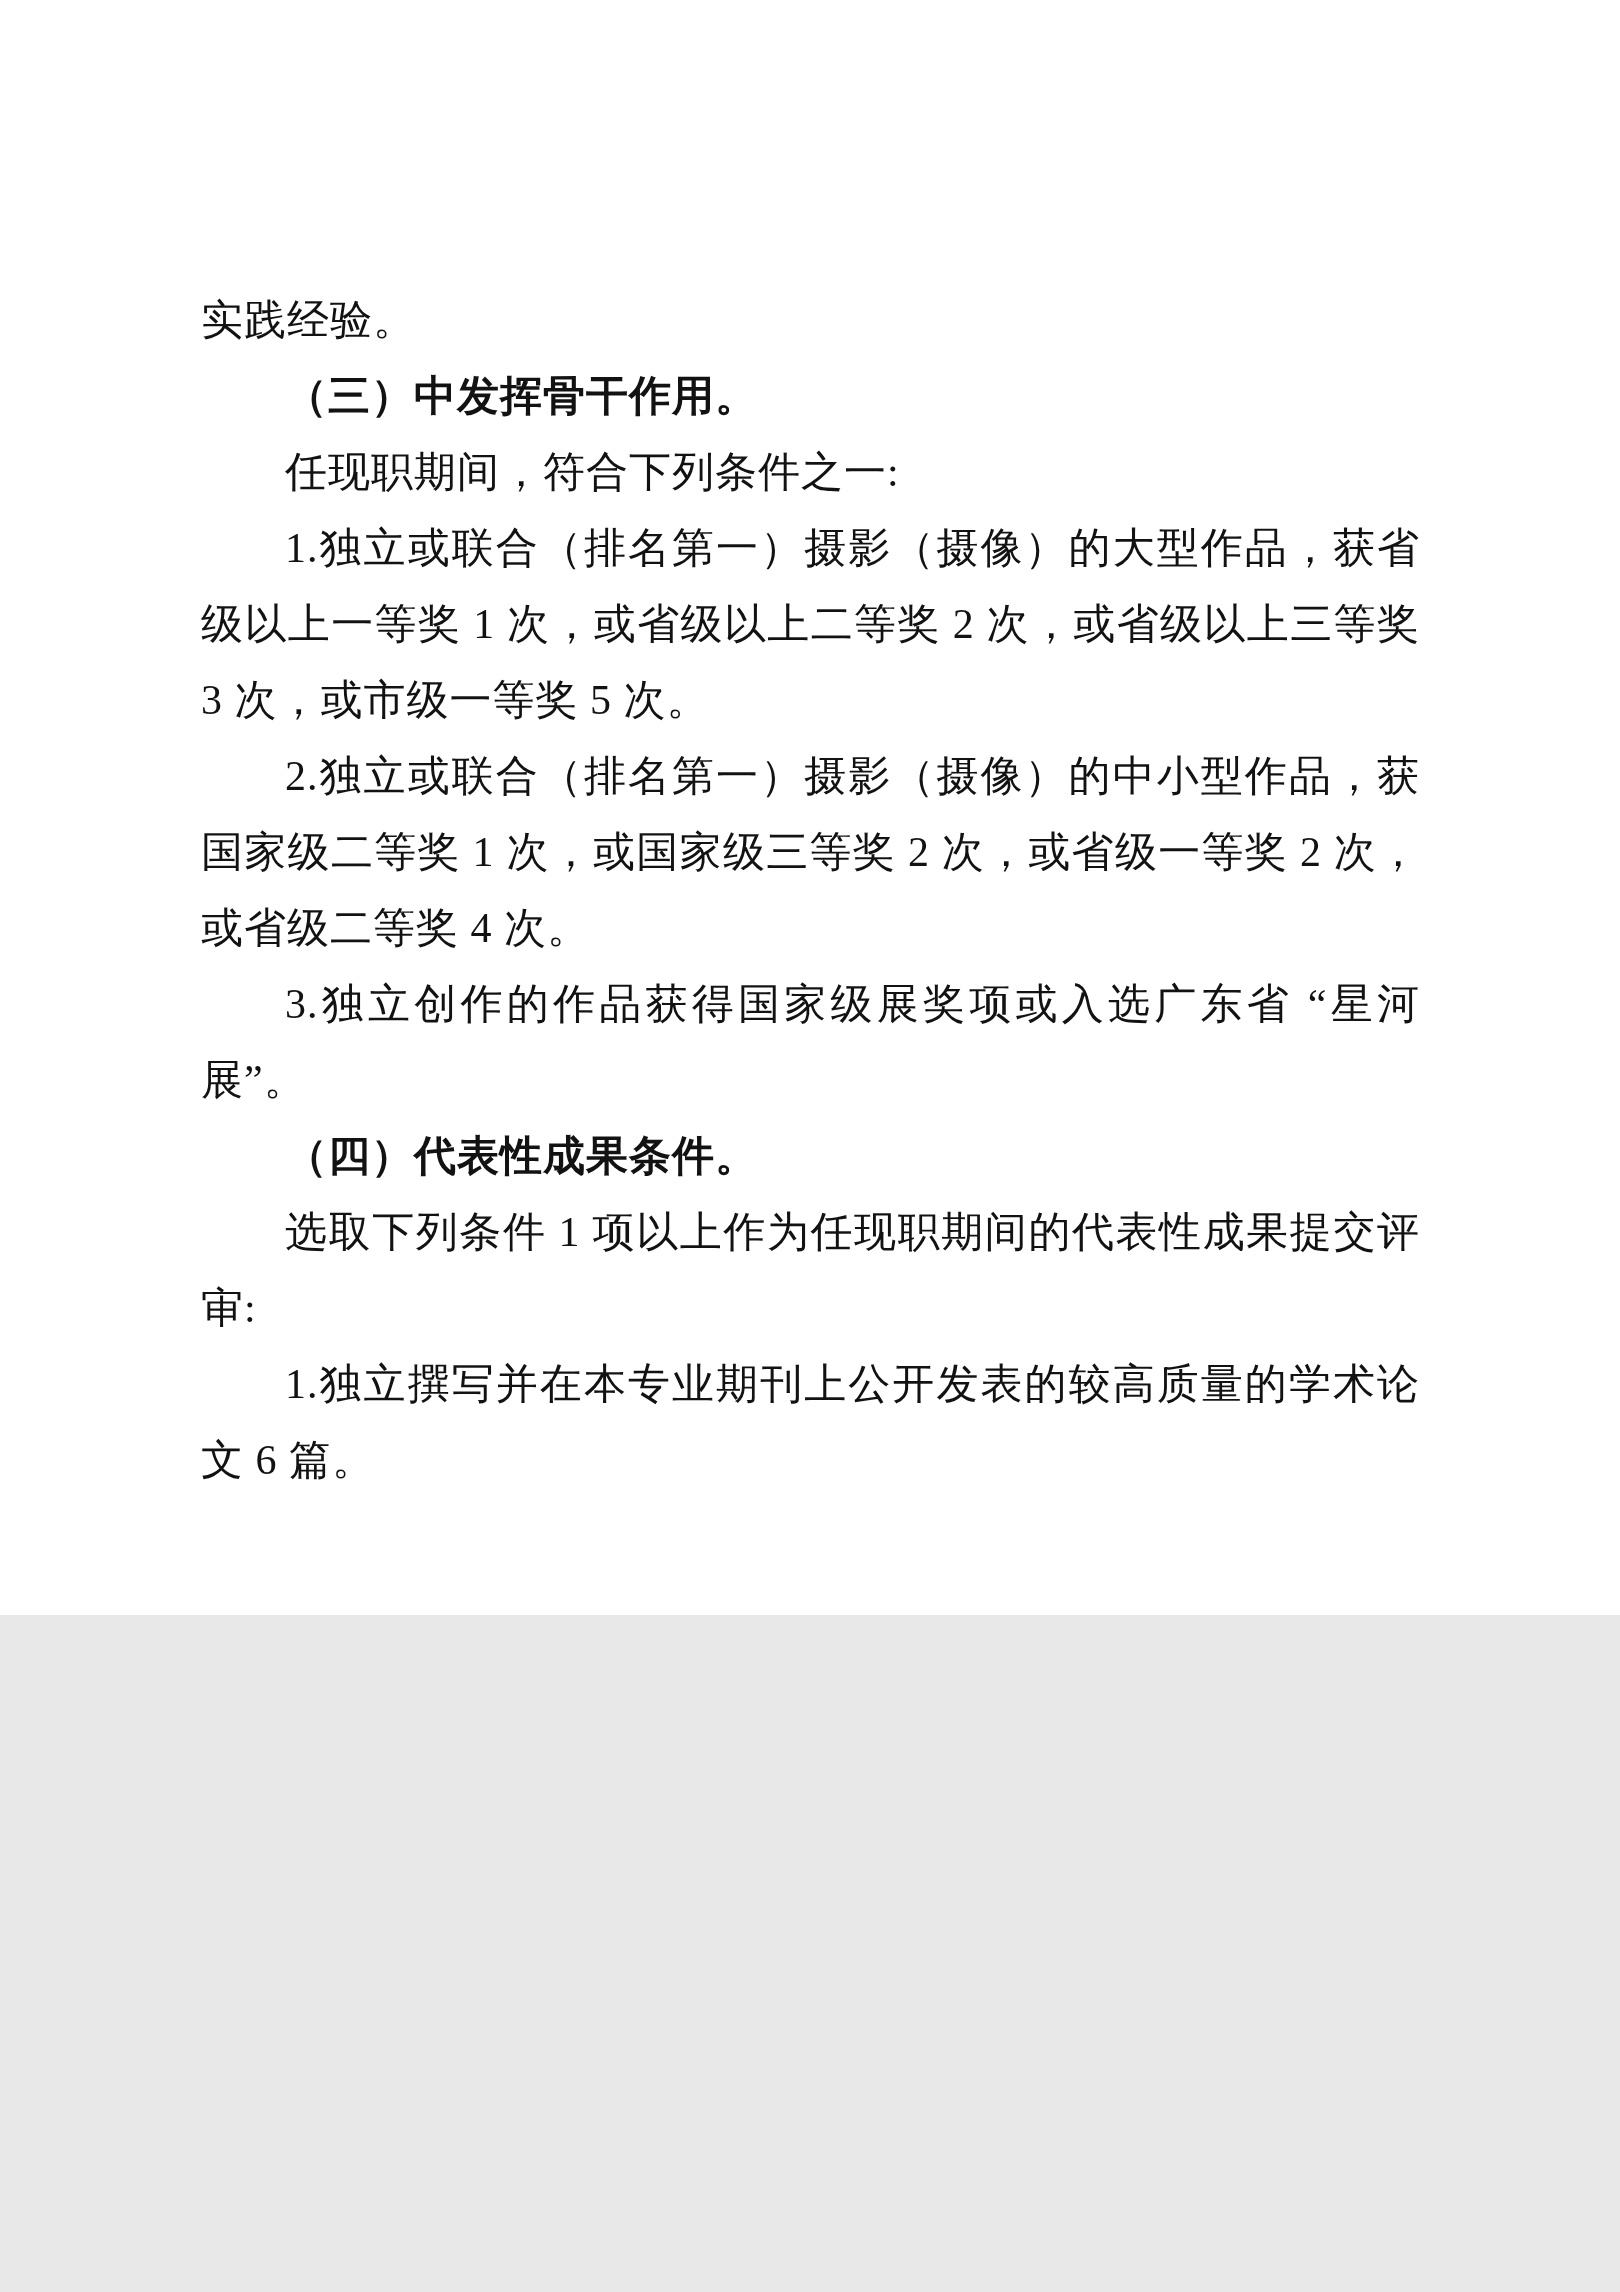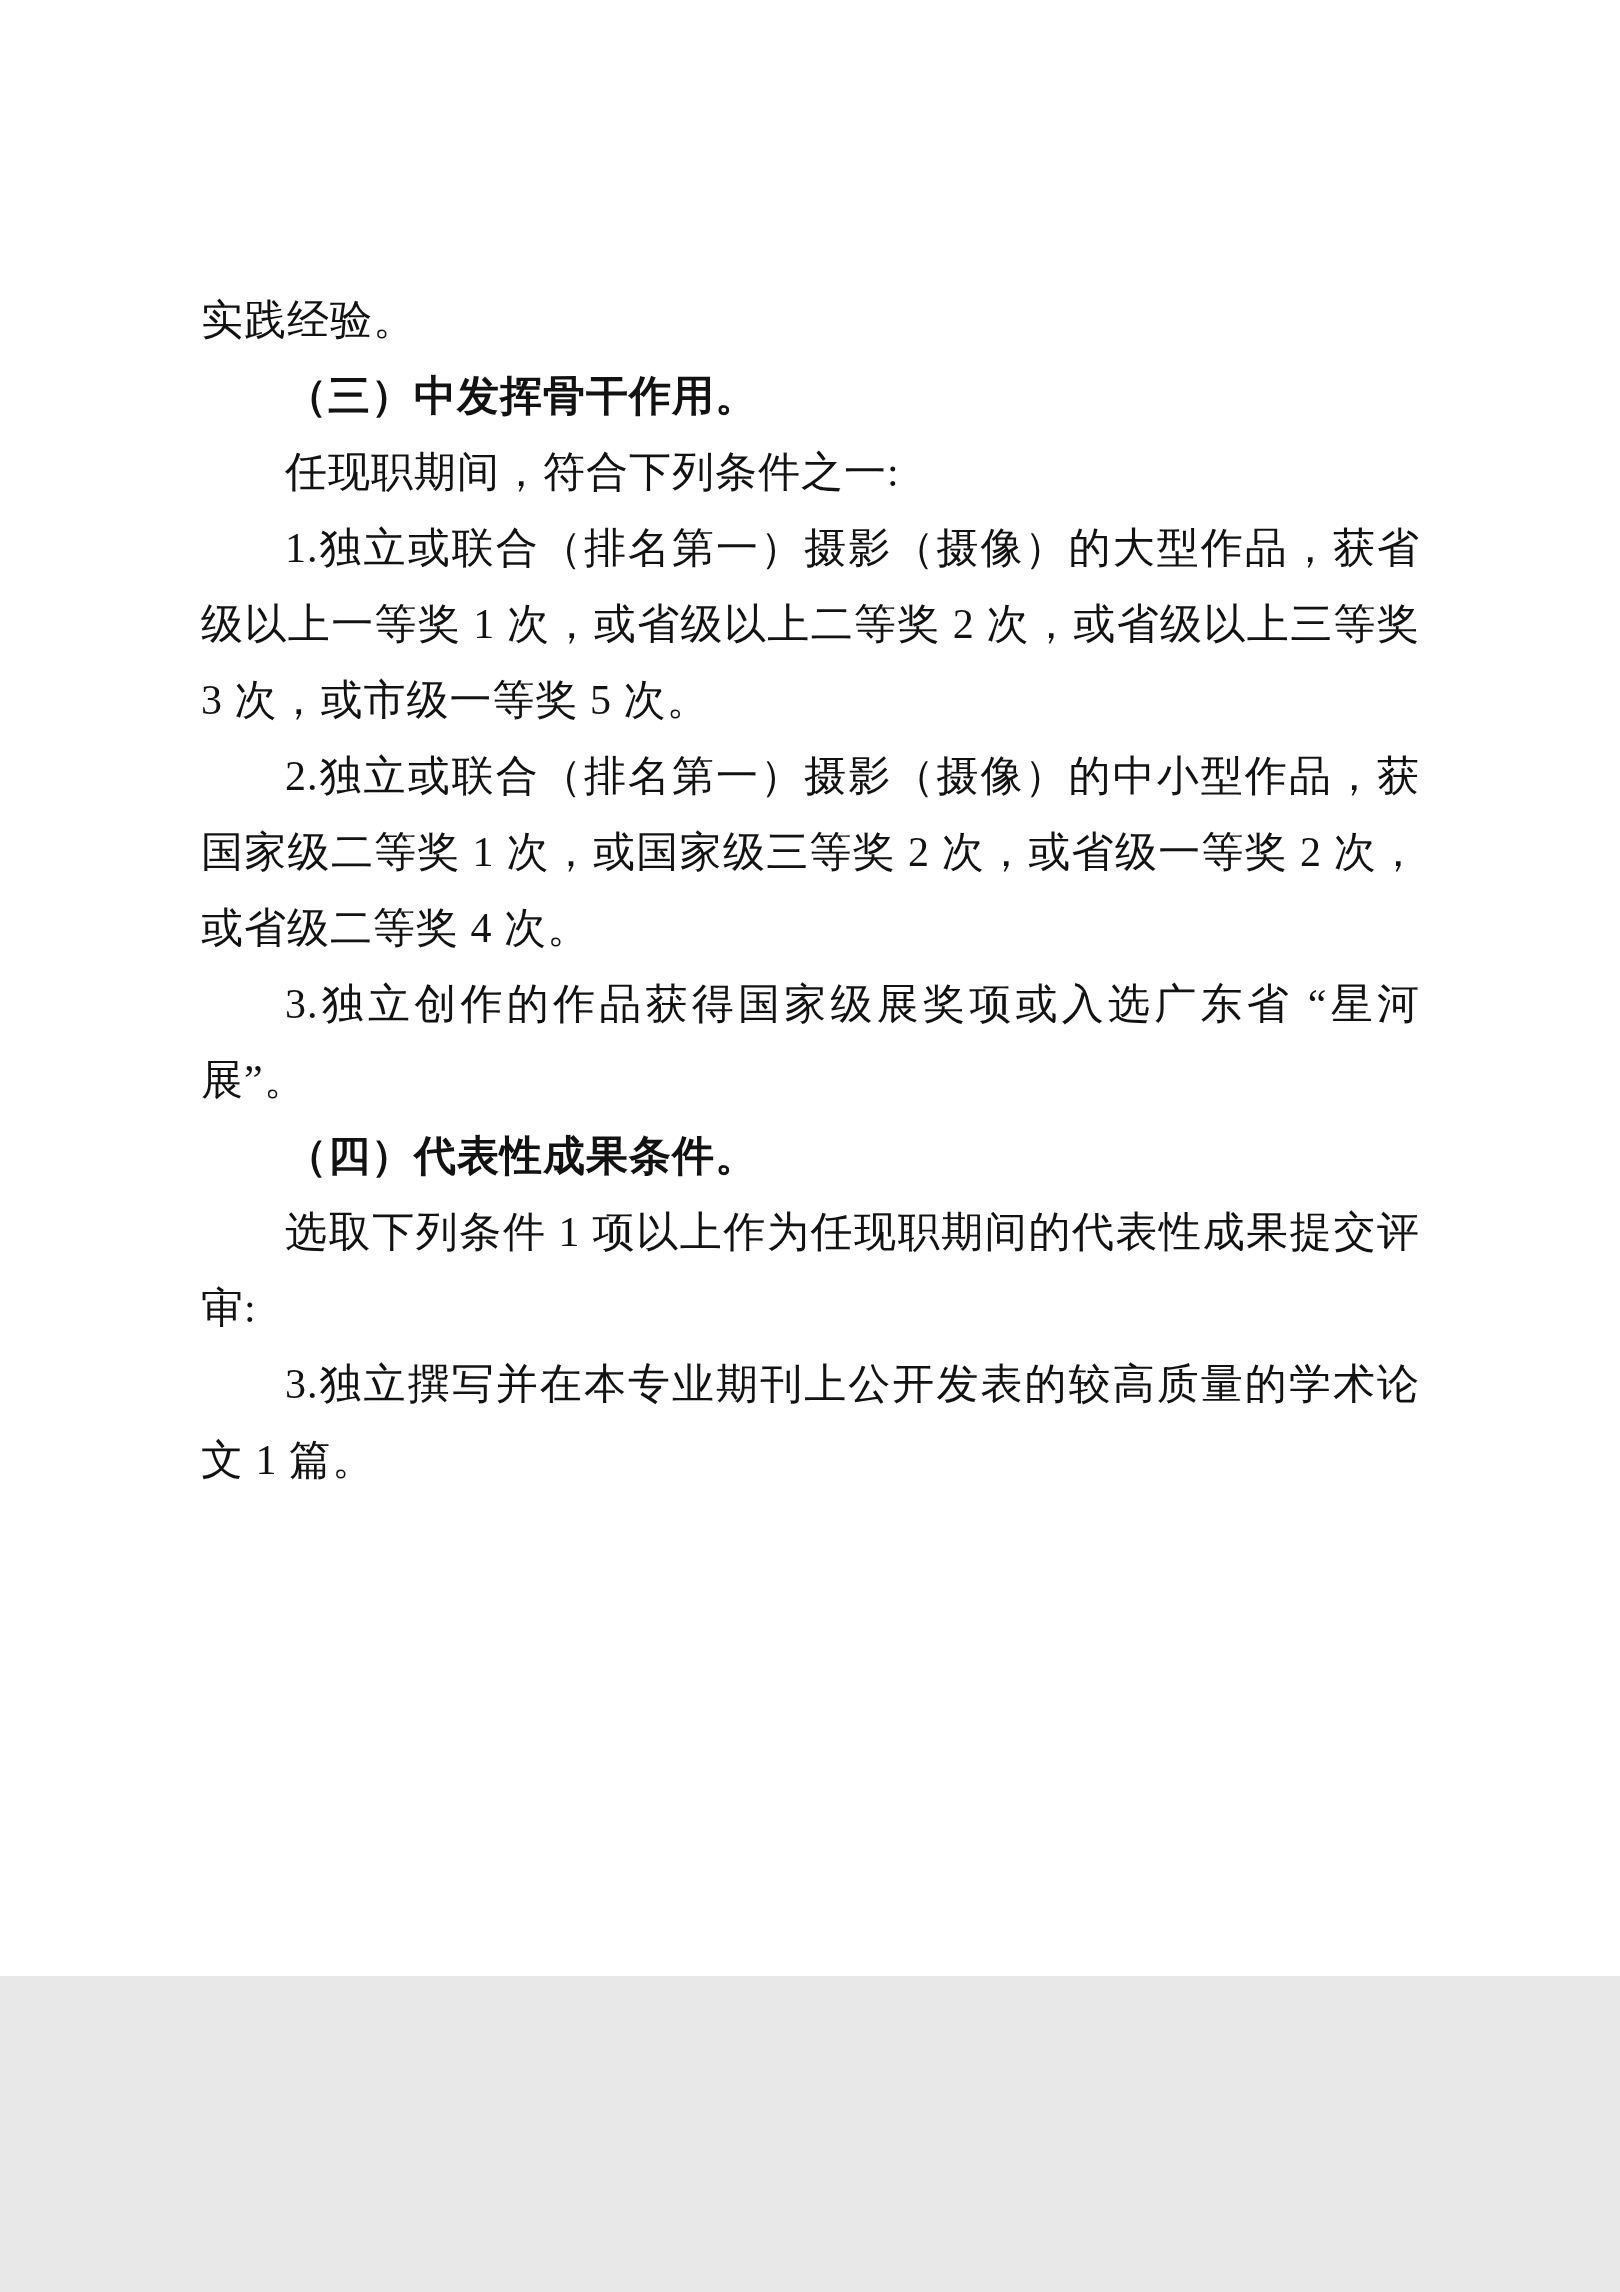--- a/index.html
+++ b/index.html
@@ -3,21 +3,21 @@
 <meta charset="utf-8">
 <style>
   html, body {
     margin: 0;
     padding: 0;
     background: #e8e8e8;
   }
   .page {
     position: relative;
     width: 1620px;
-    height: 1976px;
+    height: 1615px;
     background: #ffffff;
     margin: 0 auto;
     overflow: hidden;
     font-family: "Liberation Serif", "DejaVu Serif", serif;
     color: #121212;
   }
   .body-text {
     position: absolute;
     left: 201px;
     top: 282px;
@@ -53,17 +53,17 @@
 <div class="page">
   <div class="body-text">
     <p>实践经验。</p>
     <p class="indent bold">（三）中发挥骨干作用。</p>
     <p class="indent">任现职期间，符合下列条件之一:</p>
     <p class="indent">1.独立或联合（排名第一）摄影（摄像）的大型作品，获省级以上一等奖 1 次，或省级以上二等奖 2 次，或省级以上三等奖 3 次，或市级一等奖 5 次。</p>
     <p class="indent">2.独立或联合（排名第一）摄影（摄像）的中小型作品，获国家级二等奖 1 次，或国家级三等奖 2 次，或省级一等奖 2 次，或省级二等奖 4 次。</p>
     <p class="indent">3.独立创作的作品获得国家级展奖项或入选广东省 “星河展”。</p>
     <p class="indent bold">（四）代表性成果条件。</p>
     <p class="indent">选取下列条件 1 项以上作为任现职期间的代表性成果提交评审:</p>
-    <p class="indent">3.独立撰写并在本专业期刊上公开发表的较高质量的学术论文 1 篇。</p>
+    <p class="indent">1.独立撰写并在本专业期刊上公开发表的较高质量的学术论文 6 篇。</p>
   </div>
   <div class="page-number">—68—</div>
 </div>
 
 
 </body></html>

